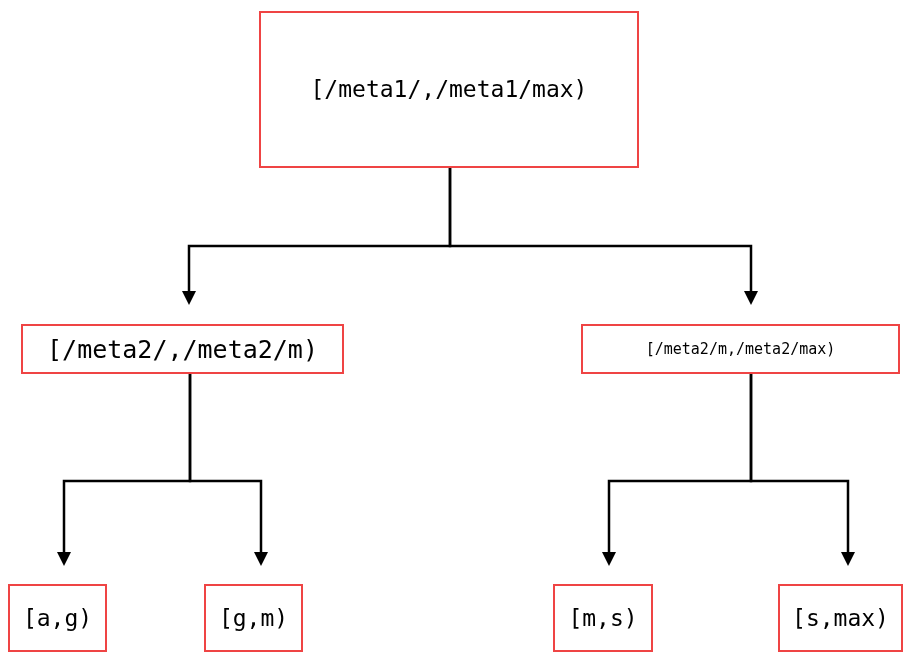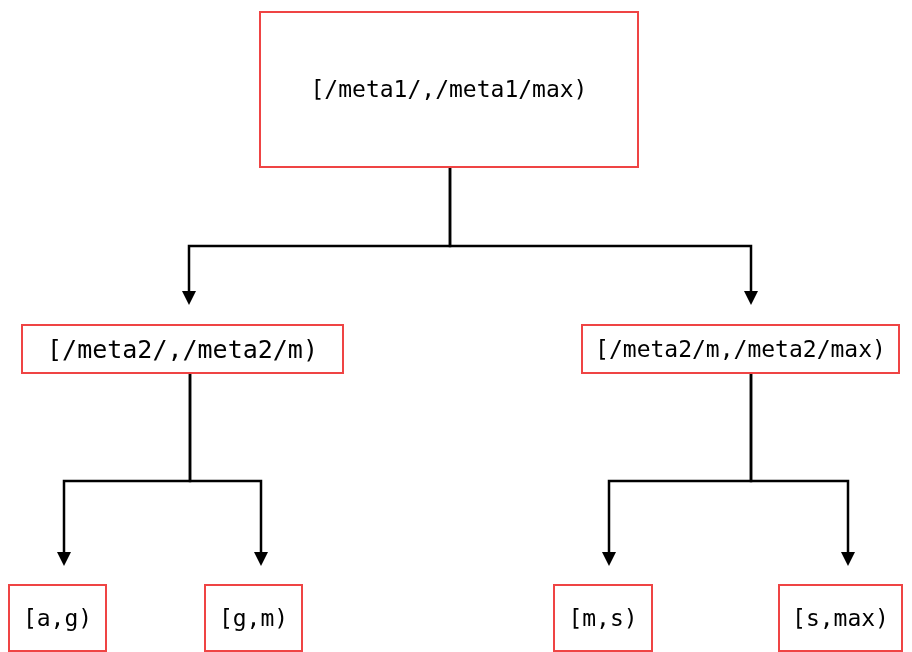--- a/index.html
+++ b/index.html
@@ -54,21 +54,21 @@
     top: 324px;
     width: 323px;
     height: 50px;
     font-size: 25px;
   }
   .node-mid-right {
     left: 581px;
     top: 324px;
     width: 319px;
     height: 50px;
-    font-size: 23px;
+    font-size: 15px;
   }
   .node-leaf {
     top: 584px;
     height: 68px;
     font-size: 23px;
   }
   .leaf-ag   { left: 8px;   width: 99px;  }
   .leaf-gm   { left: 204px; width: 99px;  }
   .leaf-ms   { left: 553px; width: 100px; }
   .leaf-smax { left: 778px; width: 125px; text-align: right; }

